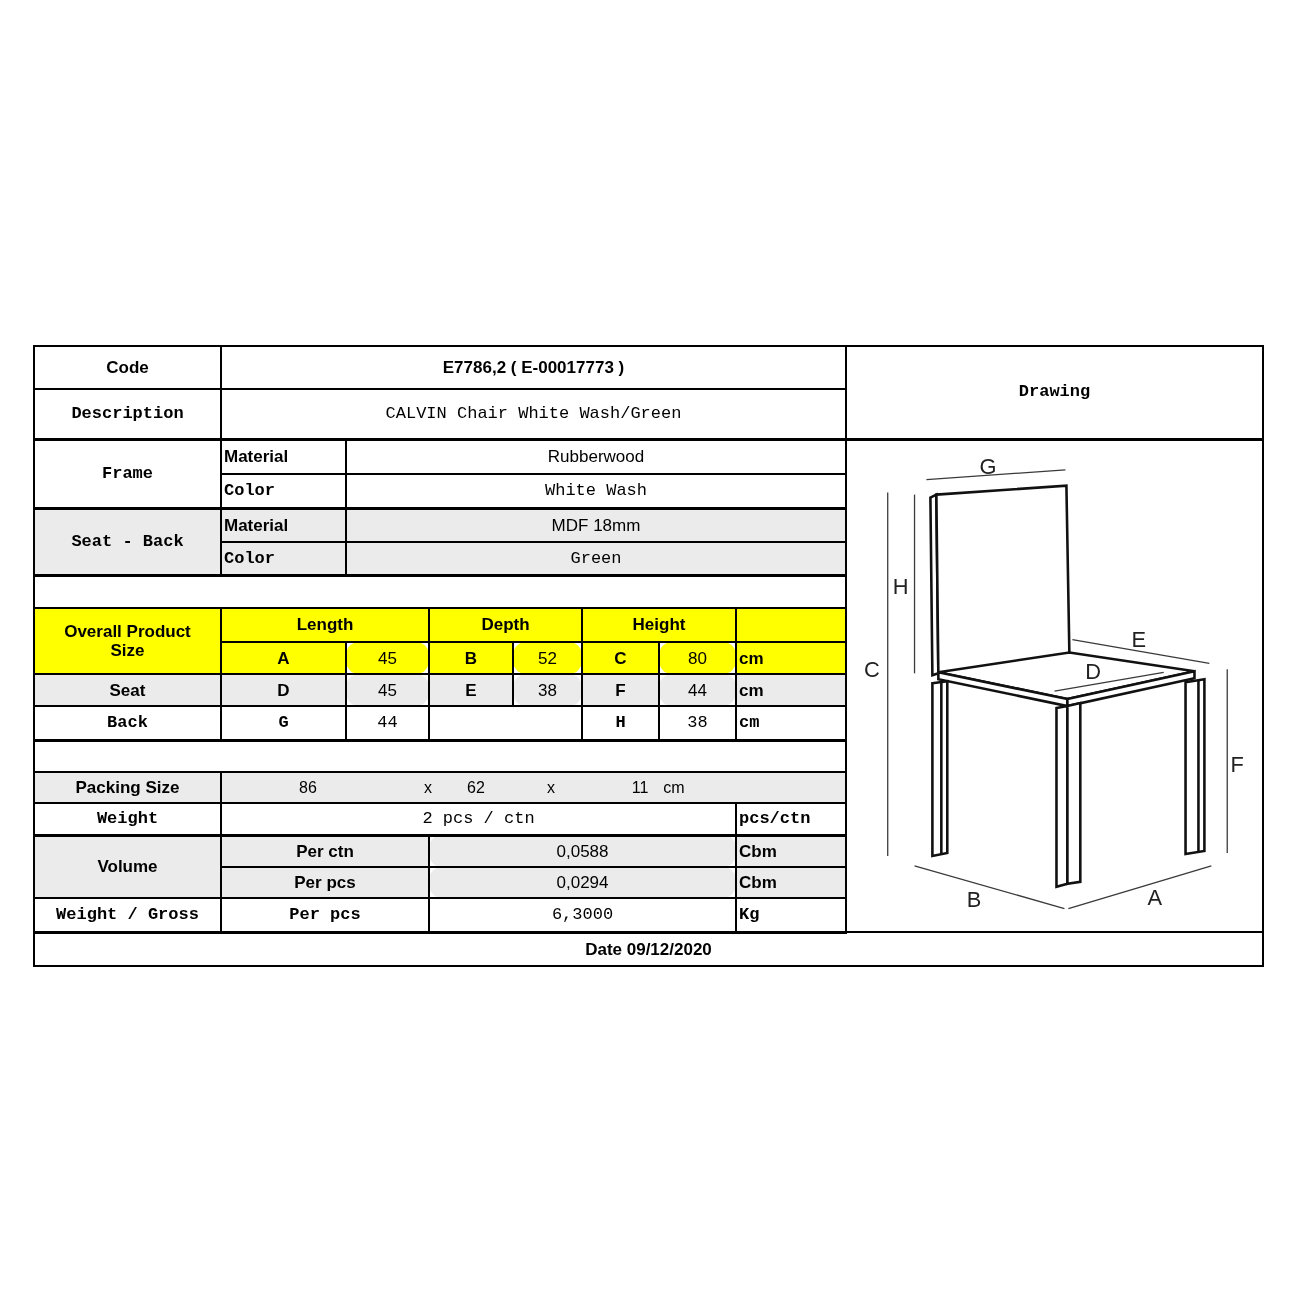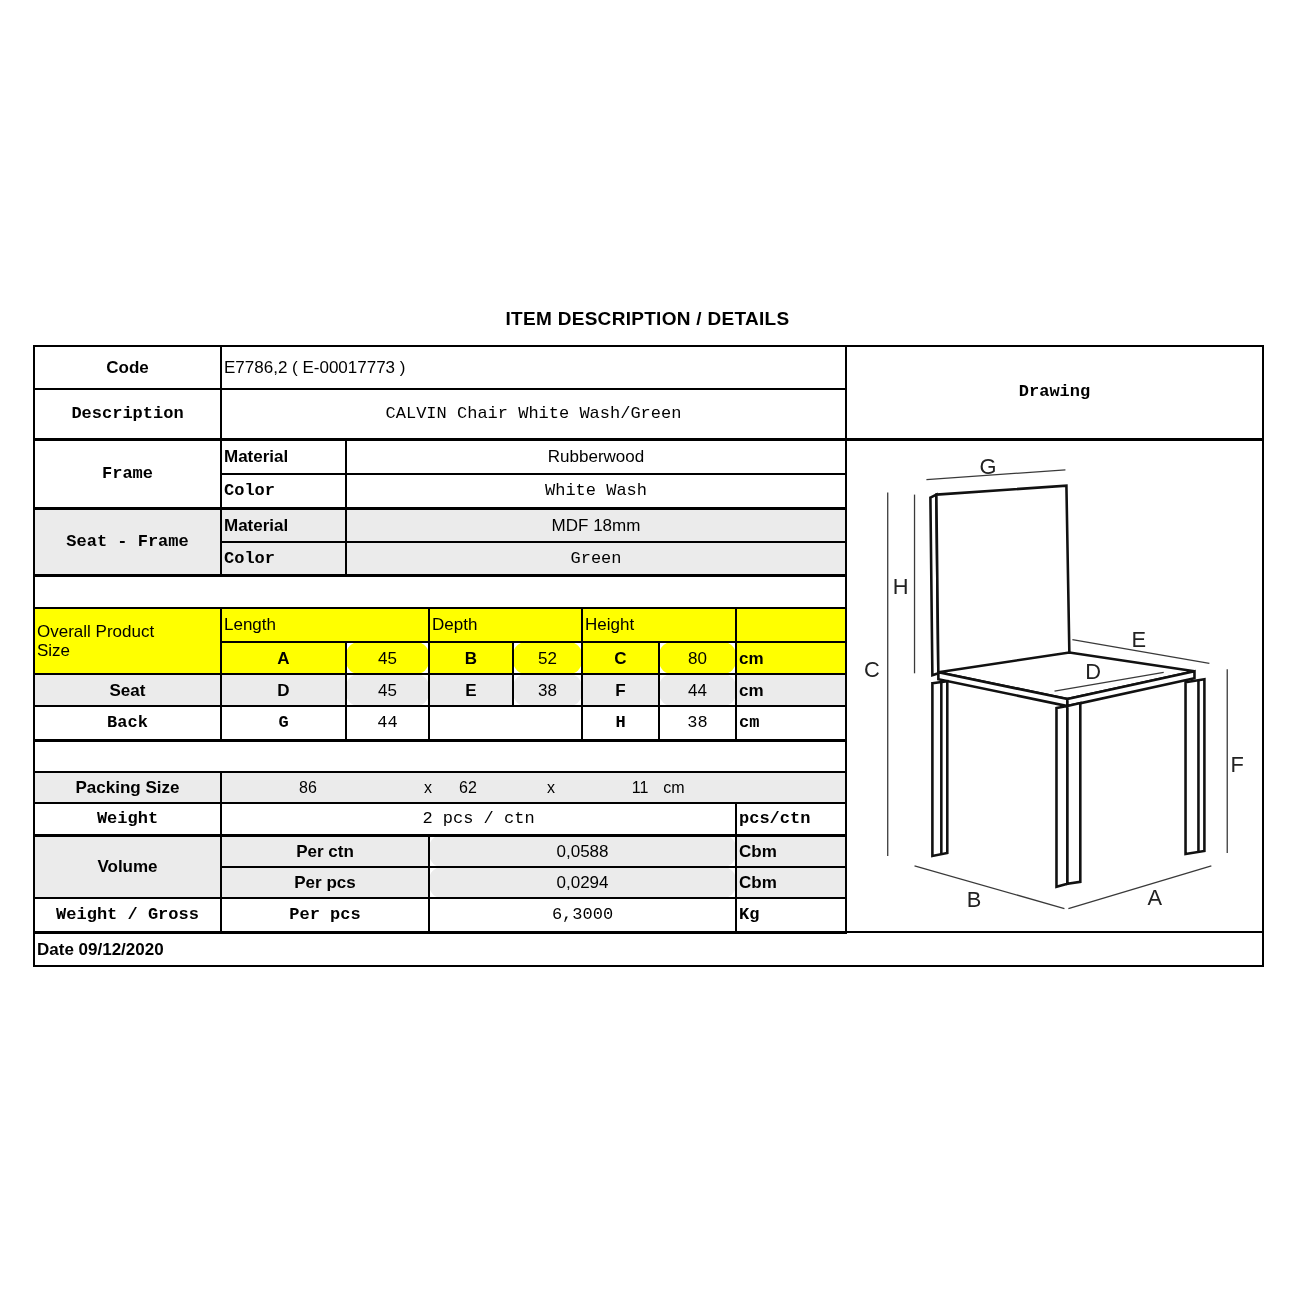--- a/index.html
+++ b/index.html
@@ -7,40 +7,39 @@
           font-family:"Liberation Sans",sans-serif;color:#000;}
   #page-title{position:absolute;top:308px;left:33px;width:1229px;text-align:center;
               font-size:19px;font-weight:bold;letter-spacing:.3px;}
   table.spec{position:absolute;top:345px;left:33px;border-collapse:collapse;
              table-layout:fixed;width:1229px;}
   table.spec td{border:2px solid #000;padding:0 2px;overflow:hidden;vertical-align:middle;
                 font-size:17px;line-height:1.15;}
   td.lbl{font-weight:bold;text-align:center;padding-left:6px;border-right-width:3px;}
   td.sub{font-weight:bold;font-size:15px;text-align:left;padding-left:5px;}
   td.val{text-align:center;}
-  td.valb{font-weight:normal;}
+  td.valb{text-align:center;font-weight:bold;}
   td.key{text-align:center;font-weight:bold;}
   td.num{text-align:center;border-radius:13px;}
   td.unit{font-weight:bold;font-size:15px;text-align:left;padding-left:4px;}
   td.per{text-align:center;font-weight:bold;font-size:16px;}
   .gray{background:#ebebeb;} .yellow{background:#ffff00;}
   .bb3{border-bottom-width:3px !important;font-family:Liberation Mono, monospace;}
   td.draw{border-left-width:3px;}
   td.drawhead{border-left-width:3px;font-weight:bold;font-size:18px;text-align:center;}
   td.dcell{padding:0;vertical-align:top;}
   .packrow{position:relative;height:100%;width:100%;font-size:16px;}
   .packrow span{position:absolute;top:50%;transform:translate(-50%,-50%);}
-  td.datecell{font-weight:bold;font-size:16px;}
+  td.datecell{text-align:center;font-weight:bold;font-size:16px;}
   svg text{font-family:"Liberation Sans",sans-serif;font-size:22px;fill:#222;}
 </style>
 </head>
 <body>
 
 <div id="canvas">
-  <div id="page-title">ITEM DESCRIPTION / DETAILS</div>
 
   <table class="spec">
     <colgroup>
       <col style="width:187px">
         <col style="width:125px">
         <col style="width:83px">
       <col style="width:84px">
         <col style="width:69px">
         <col style="width:77px">
       <col style="width:77px">
@@ -102,21 +101,21 @@
         </svg>
       </td>
     </tr>
 
     <tr style="height:34px">
       <td class="sub bb3">Color</td>
       <td class="val bb3" colspan="6">White Wash</td>
     </tr>
 
     <tr style="height:33px">
-      <td class="lbl gray bb3" rowspan="2">Seat - Frame</td>
+      <td class="lbl gray bb3" rowspan="2">Seat - Back</td>
       <td class="sub gray">Material</td>
       <td class="val gray" colspan="6">MDF  18mm</td>
     </tr>
 
     <tr style="height:33px">
       <td class="sub gray bb3">Color</td>
       <td class="val gray bb3" colspan="6">Green</td>
     </tr>
 
     <tr style="height:33px">
@@ -168,21 +167,21 @@
     <tr style="height:32px">
           <td colspan="8"></td>
         </tr>
 
     <tr style="height:31px">
       <td class="lbl gray">Packing Size</td>
       <td class="gray" colspan="7">
         <div class="packrow">
           <span style="left:84px">86</span>
           <span style="left:204px">x</span>
-          <span style="left:244px">62</span>
+          <span style="left:252px">62</span>
           <span style="left:327px">x</span>
           <span style="left:416px">11</span>
           <span style="left:450px">cm</span>
         </div>
       </td>
     </tr>
 
     <tr style="height:32px">
       <td class="lbl bb3">Weight</td>
       <td class="val bb3" colspan="6">2 pcs / ctn</td>

